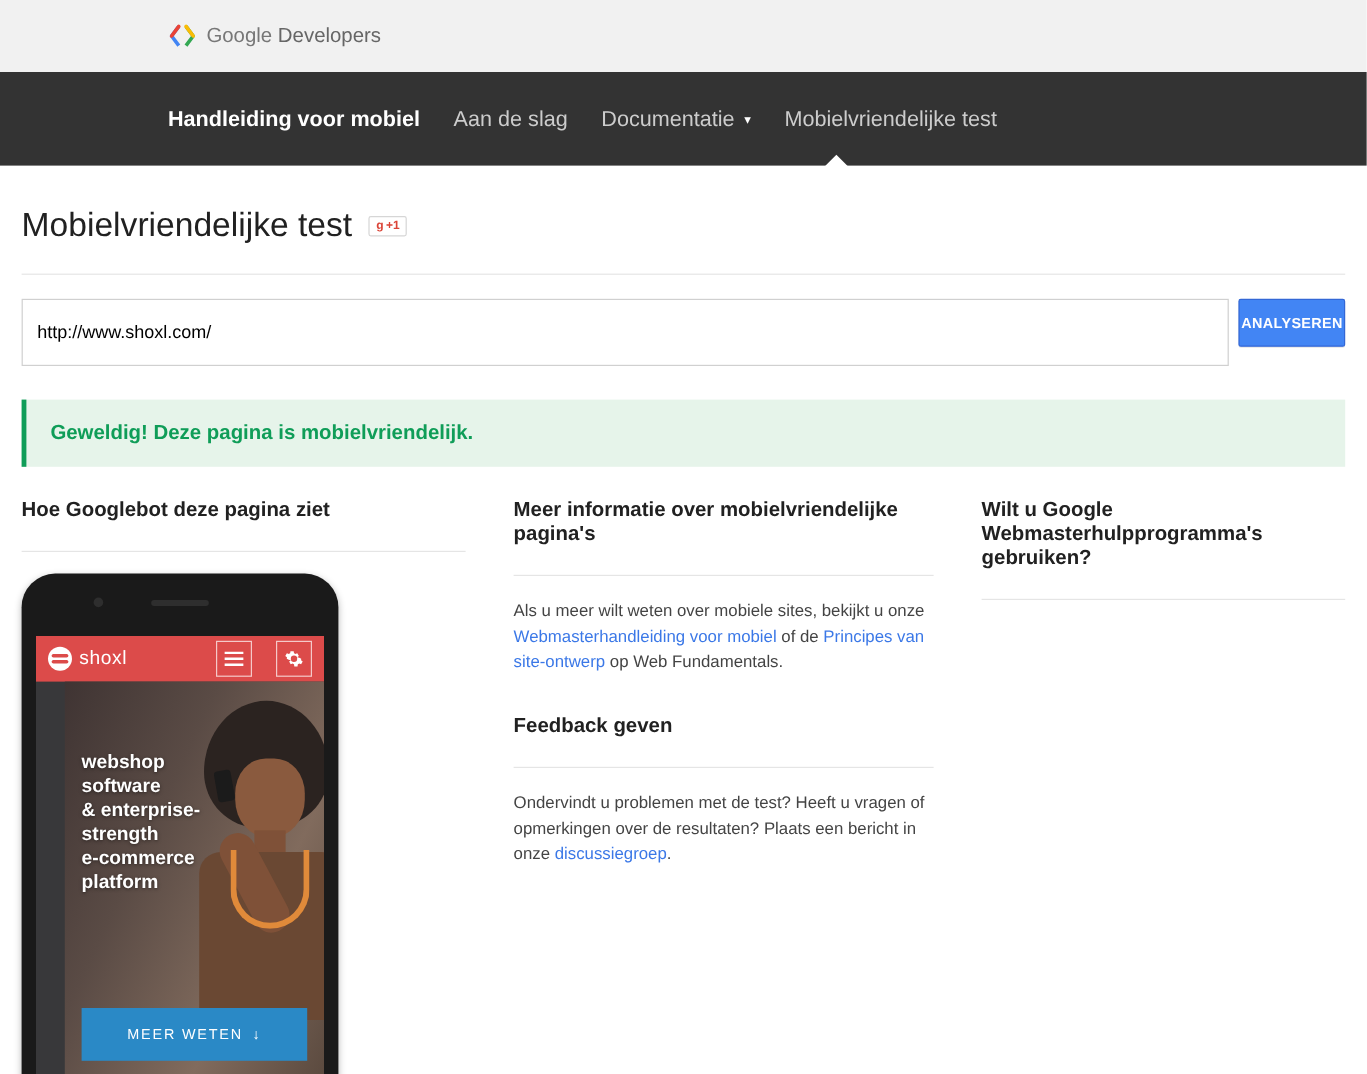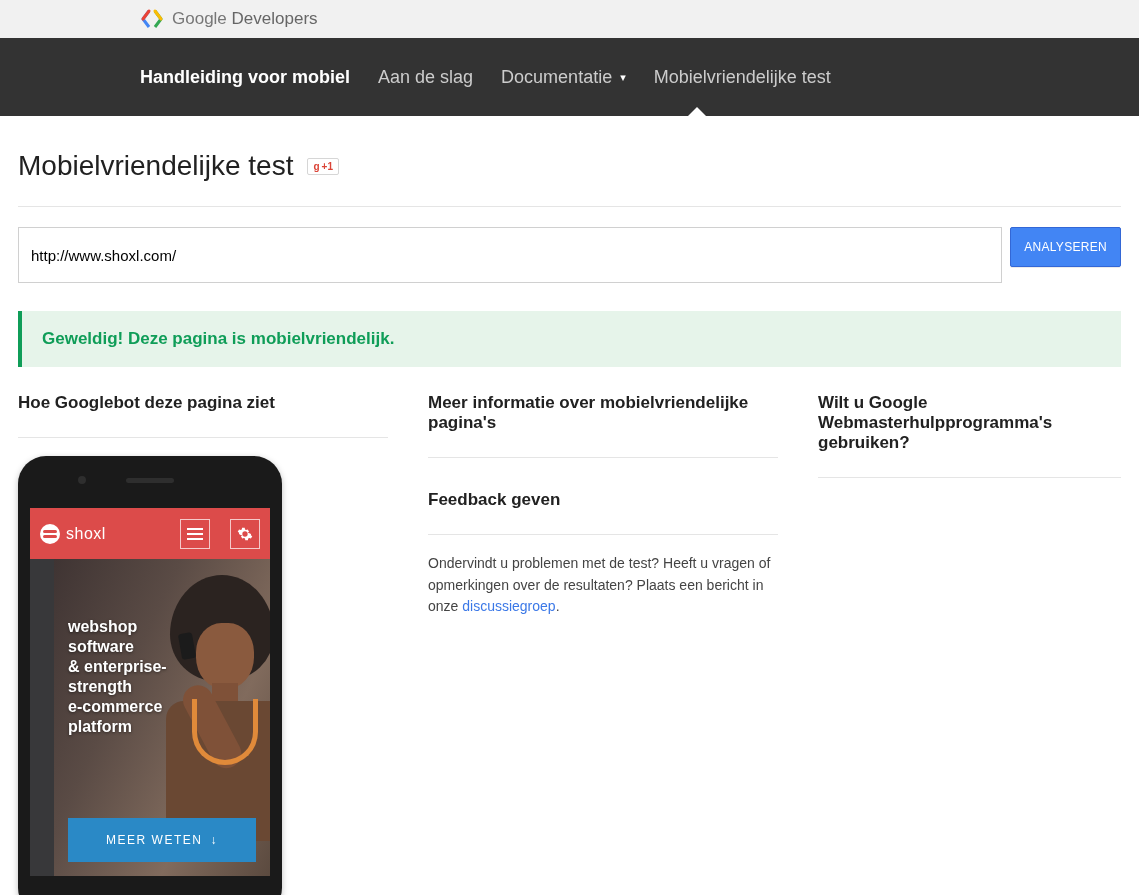--- a/index.html
+++ b/index.html
@@ -1,19 +1,19 @@
 <!DOCTYPE html>
 <html><head>
   <meta charset="utf-8">
   <style>
     * { margin: 0; padding: 0; box-sizing: border-box; }
     body { font-family: Arial, Helvetica, sans-serif; background: #fff; color: #212121; }
 
     
-    .topbar { background: #f1f1f1; height: 38px; display: flex; align-items: center; padding-left: 140px; }
+    .topbar { background: #f1f1f1; height: 60px; display: flex; align-items: center; padding-left: 140px; }
     .gdev-logo { display: flex; align-items: center; gap: 8px; }
     .gdev-brackets { width: 24px; height: 24px; }
     .gdev-text { font-size: 17px; color: #666; font-weight: 300; }
     .gdev-text .google { color: #777; }
     .gdev-text .dev { color: #666; font-weight: 400; }
 
     
     .nav { background: #333333; height: 78px; display: flex; align-items: center; padding-left: 140px; gap: 28px; position: relative; }
     .nav-item { color: #ccc; font-size: 18px; cursor: pointer; display: flex; align-items: center; gap: 5px; }
     .nav-item.bold { color: #fff; font-weight: bold; }
@@ -24,42 +24,42 @@
     .nav-notch::after { content: ""; position: absolute; left: 687px; bottom: 0; width: 0; height: 0; border-left: 10px solid transparent; border-right: 10px solid transparent; border-bottom: 10px solid #fff; }
 
     .content { max-width: 1139px; padding: 0 18px; }
 
     .page-header { display: flex; align-items: center; gap: 14px; margin-top: 34px; padding-bottom: 24px; border-bottom: 1px solid #e5e5e5; }
     .page-title { font-size: 28px; font-weight: 400; color: #212121; }
     .gplus-btn { border: 1px solid #d6d6d6; border-radius: 2px; font-size: 10px; font-weight: bold; padding: 2px 5px; display: flex; align-items: center; gap: 2px; color: #db4437; cursor: pointer; background: #fff; }
 
     .search-row { display: flex; gap: 8px; margin-top: 20px; }
     .url-input { flex: 1; border: 1px solid #d0d0d0; padding: 10px 12px; font-size: 15px; height: 56px; outline: none; }
-    .analyze-btn { background: #4285f4; color: #fff; border: 1px solid #3367d6; padding: 0 13px; font-size: 12px; font-weight: normal; letter-spacing: 0.3px; text-transform: uppercase; border-radius: 2px; cursor: pointer; height: 40px; box-shadow: 0 1px 0 rgba(0,0,0,.08); }
+    .analyze-btn { background: #4285f4; color: #fff; border: 1px solid #3367d6; padding: 0 1px; font-size: 12px; font-weight: bold; letter-spacing: 0.3px; text-transform: uppercase; border-radius: 2px; cursor: pointer; height: 40px; box-shadow: 0 1px 0 rgba(0,0,0,.08); }
 
     .result-banner { margin-top: 28px; background: #e6f4ea; border-left: 4px solid #0f9d58; padding: 18px 20px; }
     .result-banner-text { color: #0f9d58; font-size: 17px; font-weight: bold; }
 
     .columns { display: flex; margin-top: 26px; gap: 40px; align-items: flex-start; }
     .col1 { flex: 0 0 370px; }
     .col2 { flex: 0 0 350px; }
     .col3 { flex: 1; }
 
     h2.section { font-size: 17px; font-weight: bold; color: #212121; padding-bottom: 24px; border-bottom: 1px solid #e5e5e5; margin-bottom: 18px; }
     p.body { font-size: 14px; line-height: 1.55; color: #444; margin-bottom: 14px; }
     a.link { color: #3b78e7; text-decoration: none; }
     .section-block { margin-bottom: 32px; }
 
     
     .phone { width: 264px; height: 460px; background: #1a1a1a; border-radius: 28px; padding: 52px 12px 40px 12px; position: relative; margin-top: 12px; box-shadow: 0 2px 6px rgba(0,0,0,.25); }
     .phone::before { content: ""; position: absolute; top: 22px; left: 50%; transform: translateX(-50%); width: 48px; height: 5px; background: #2e2e2e; border-radius: 3px; }
     .phone::after { content: ""; position: absolute; top: 20px; left: 60px; width: 8px; height: 8px; background: #2e2e2e; border-radius: 50%; }
     .screen { background: #38383a; width: 100%; height: 100%; display: flex; flex-direction: column; overflow: hidden; }
 
-    .app-header { background: #dc4b4a; height: 51px; display: flex; align-items: center; padding: 0 10px; gap: 20px; }
+    .app-header { background: #dc4b4a; height: 38px; display: flex; align-items: center; padding: 0 10px; gap: 20px; }
     .app-logo { display: flex; align-items: center; gap: 6px; flex: 1; }
     .app-logo-icon { width: 20px; height: 20px; border-radius: 50%; background: #fff; position: relative; }
     .app-logo-icon::before, .app-logo-icon::after { content: ""; position: absolute; left: 3px; right: 3px; height: 3px; background: #dc4b4a; border-radius: 2px; }
     .app-logo-icon::before { top: 6px; }
     .app-logo-icon::after { top: 11px; }
     .app-logo-text { color: #fff; font-size: 16px; font-weight: 500; letter-spacing: .5px; }
     .hbtn { width: 30px; height: 30px; border: 1px solid rgba(255,255,255,.7); display: flex; align-items: center; justify-content: center; }
 
     .hero { flex: 1; position: relative; background: linear-gradient(115deg, #3f3433 0%, #5a4b45 35%, #816b5d 70%, #5b4a3f 100%); margin-left: 24px; }
     .hero-figure { position: absolute; right: 0; top: 8px; bottom: 0; width: 62%; }
@@ -166,20 +166,23 @@
               <span class="arrow">↓</span>
             </div>
           </div>
         </div>
       </div>
     </div>
 
     <div class="col2">
       <div class="section-block">
         <h2 class="section">Meer informatie over mobielvriendelijke pagina's</h2>
+        <p class="body">
+          <span>Als u meer wilt weten over mobiele sites, bekijkt u onze </span><a class="link">Webmasterhandleiding voor mobiel</a><span> of de </span><a class="link">Principes van site-ontwerp</a><span> op Web Fundamentals.</span>
+        </p>
       </div>
       <div class="section-block">
         <h2 class="section">Feedback geven</h2>
         <p class="body">
           <span>Ondervindt u problemen met de test? Heeft u vragen of opmerkingen over de resultaten? Plaats een bericht in onze </span><a class="link">discussiegroep</a><span>.</span>
         </p>
       </div>
     </div>
 
     <div class="col3">

